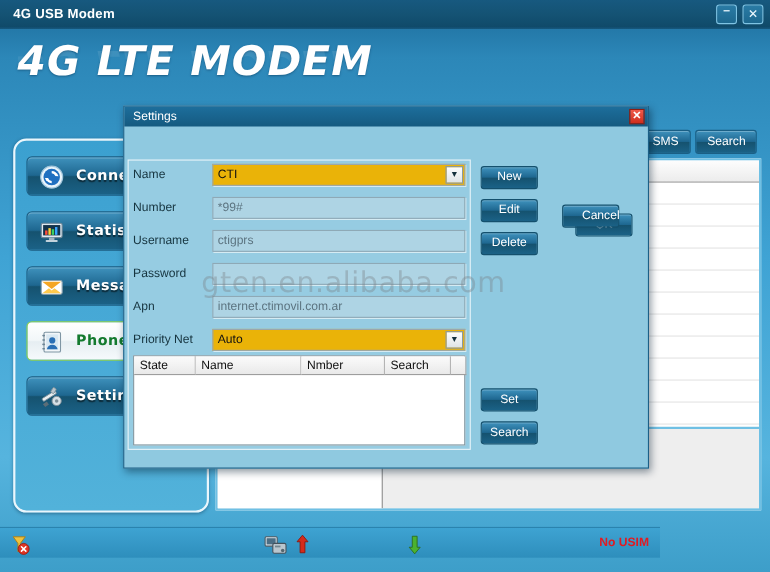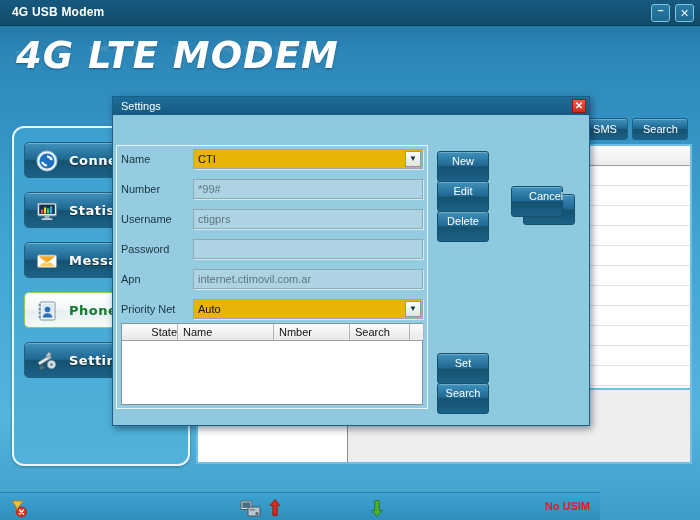--- a/index.html
+++ b/index.html
@@ -149,21 +149,21 @@
     background: #ffffff; border-right: 1px solid #8a8a8a;
   }
   #bottom-right { position: absolute; left: 151px; right: 0; top: 0; bottom: 0; }
   #pb-entries {
     position: absolute; left: 8px; top: 4px;
     font-size: 11px; color: #222;
   }
 
   
   #statusbar {
-    position: absolute; left: 0; bottom: 0; width: 600px; height: 28px;
+    position: absolute; left: 0; bottom: 13px; width: 600px; height: 28px;
     background: linear-gradient(180deg,#3ea3d2 0%,#2e8ebc 100%);
     border-top: 1px solid #2a83ae;
     text-align: center;
   }
   #statusbar .sb-ico { position: absolute; top: 5px; }
   #sb-nosim {
     position: absolute; right: 10px; top: 7px;
     color: #e11b22; font-size: 11px; font-weight: bold;
   }
 
@@ -227,21 +227,21 @@
   }
   #dlg-table .th {
     position: absolute; top: 0; height: 17px; line-height: 17px;
     background: linear-gradient(180deg,#fbfbfb,#e9e9e9);
     border-right: 1px solid #b4b4b4; border-bottom: 1px solid #9d9d9d;
     font-size: 11px; color: #111; padding-left: 5px; overflow: hidden;
     white-space: nowrap;
   }
 
   .dbtn {
-    position: absolute; width: 52px; height: 31px;
+    position: absolute; width: 52px; height: 21px;
     border: 1px solid #14506d; border-radius: 3px;
     background: linear-gradient(180deg,#3f92bd 0%,#1e6790 48%,#15526f 52%,#1b6287 100%);
     color: #ffffff; font-size: 11px; line-height: 19px; text-align: center;
     cursor: pointer; box-shadow: inset 0 1px 0 rgba(255,255,255,.26);
   }
   #dlg-left-panel {
     position: absolute; left: 3px; top: 48px; width: 312px; height: 264px;
     border: 1px solid #e8f4fa; background: rgba(255,255,255,.07);
     pointer-events: none;
   }
@@ -476,29 +476,30 @@
           <div class="frm-lbl">Apn</div>
           <div class="frm-in disabled">internet.ctimovil.com.ar</div>
         </div>
         <div class="frm-row" style="top: 202px;">
           <div class="frm-lbl">Priority Net</div>
           <div class="frm-in sel">Auto<span class="caret">▼</span></div>
         </div>
       </div>
 
     <div id="dlg-table">
-        <div class="th" style="left: 0px; width: 56px; text-align: right;">State</div>
+        <div class="th" style="left: 0px; width: 56px;">State</div>
         <div class="th" style="left: 56px; width: 96px;">Name</div>
         <div class="th" style="left: 152px; width: 76px;">Nmber</div>
         <div class="th" style="left: 228px; width: 60px;">Search</div>
         <div class="th" style="left: 288px; width: 14px;"></div>
       </div>
 
     <div class="dbtn" id="btn-new">New</div>
     <div class="dbtn" id="btn-edit">Edit</div>
     <div class="dbtn" id="btn-delete">Delete</div>
     <div class="dbtn" id="btn-set">Set</div>
     <div class="dbtn" id="btn-search">Search</div>
     <div class="dbtn" id="btn-ok">OK</div>
     <div class="dbtn" id="btn-cancel">Cancel</div>
   </div>
 
+  <div id="watermark">gten.en.alibaba.com</div>
 </div>
 
 </body></html>

